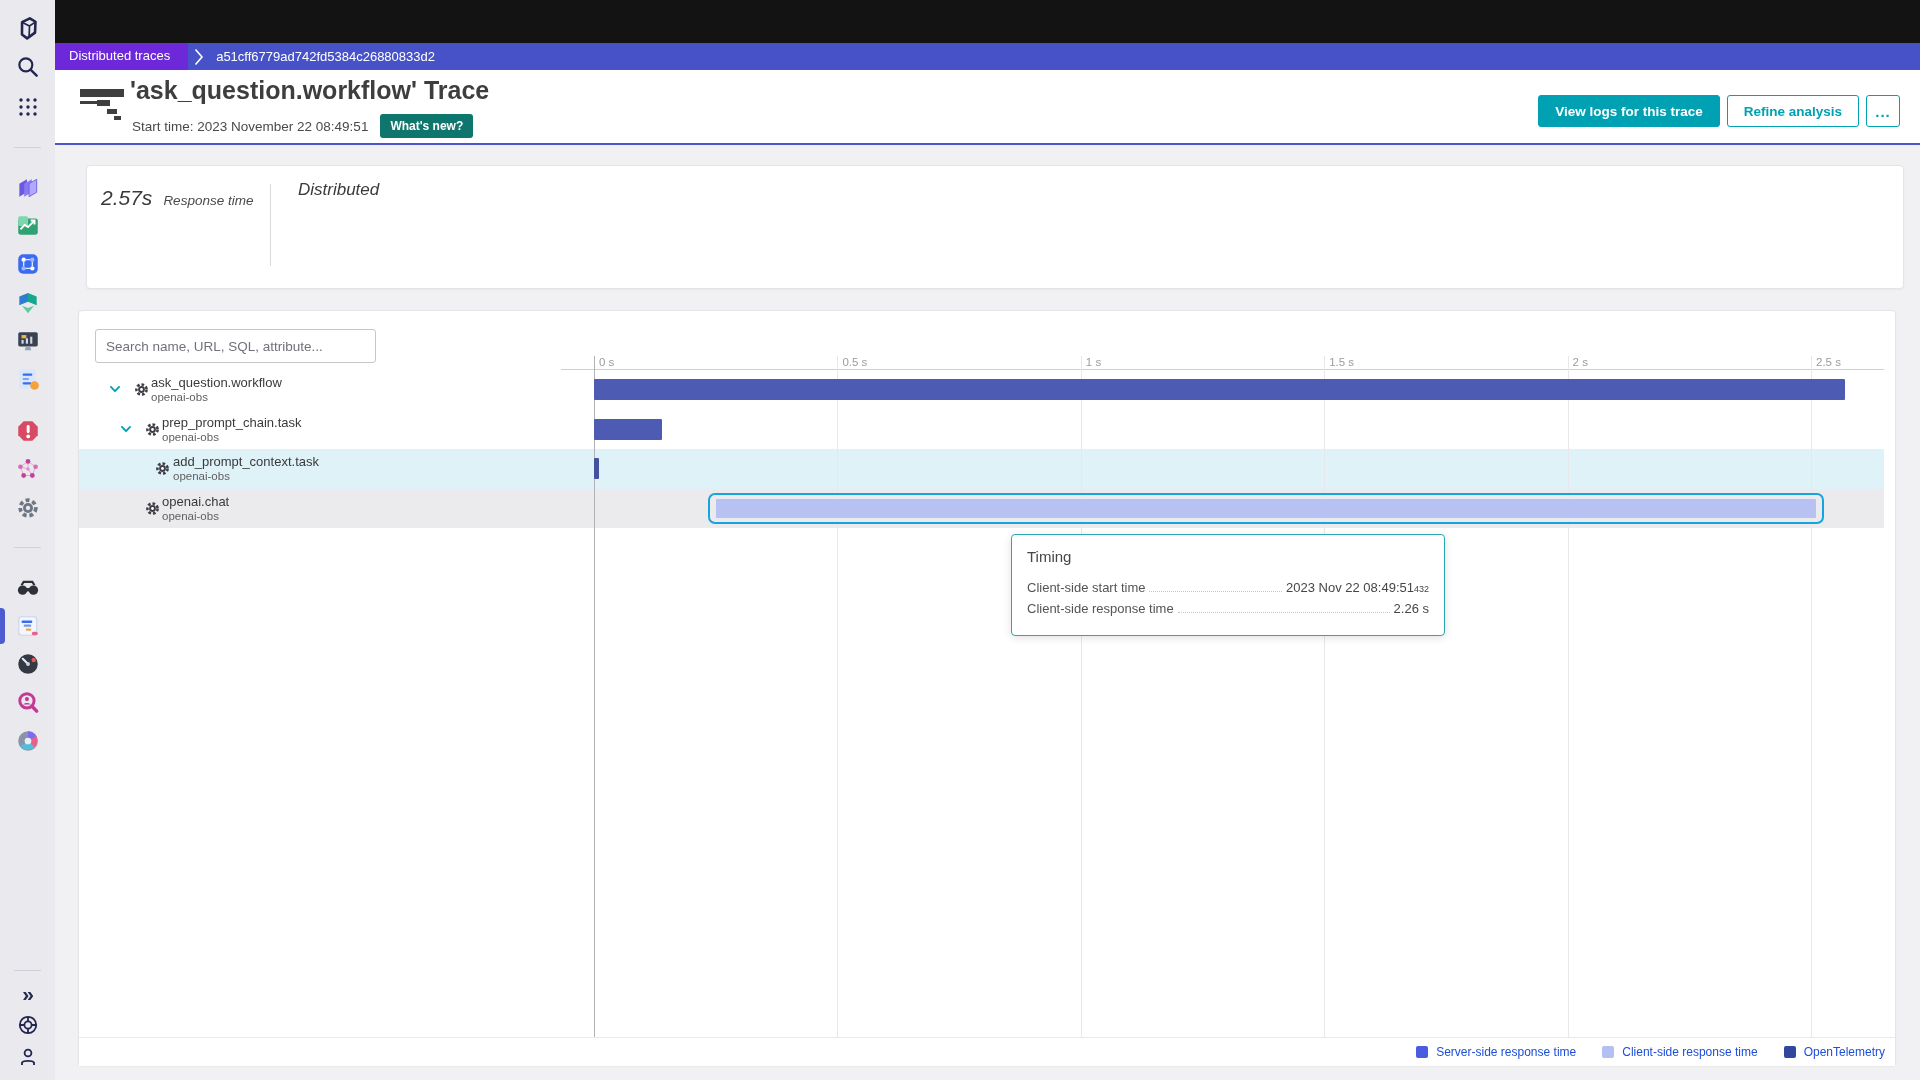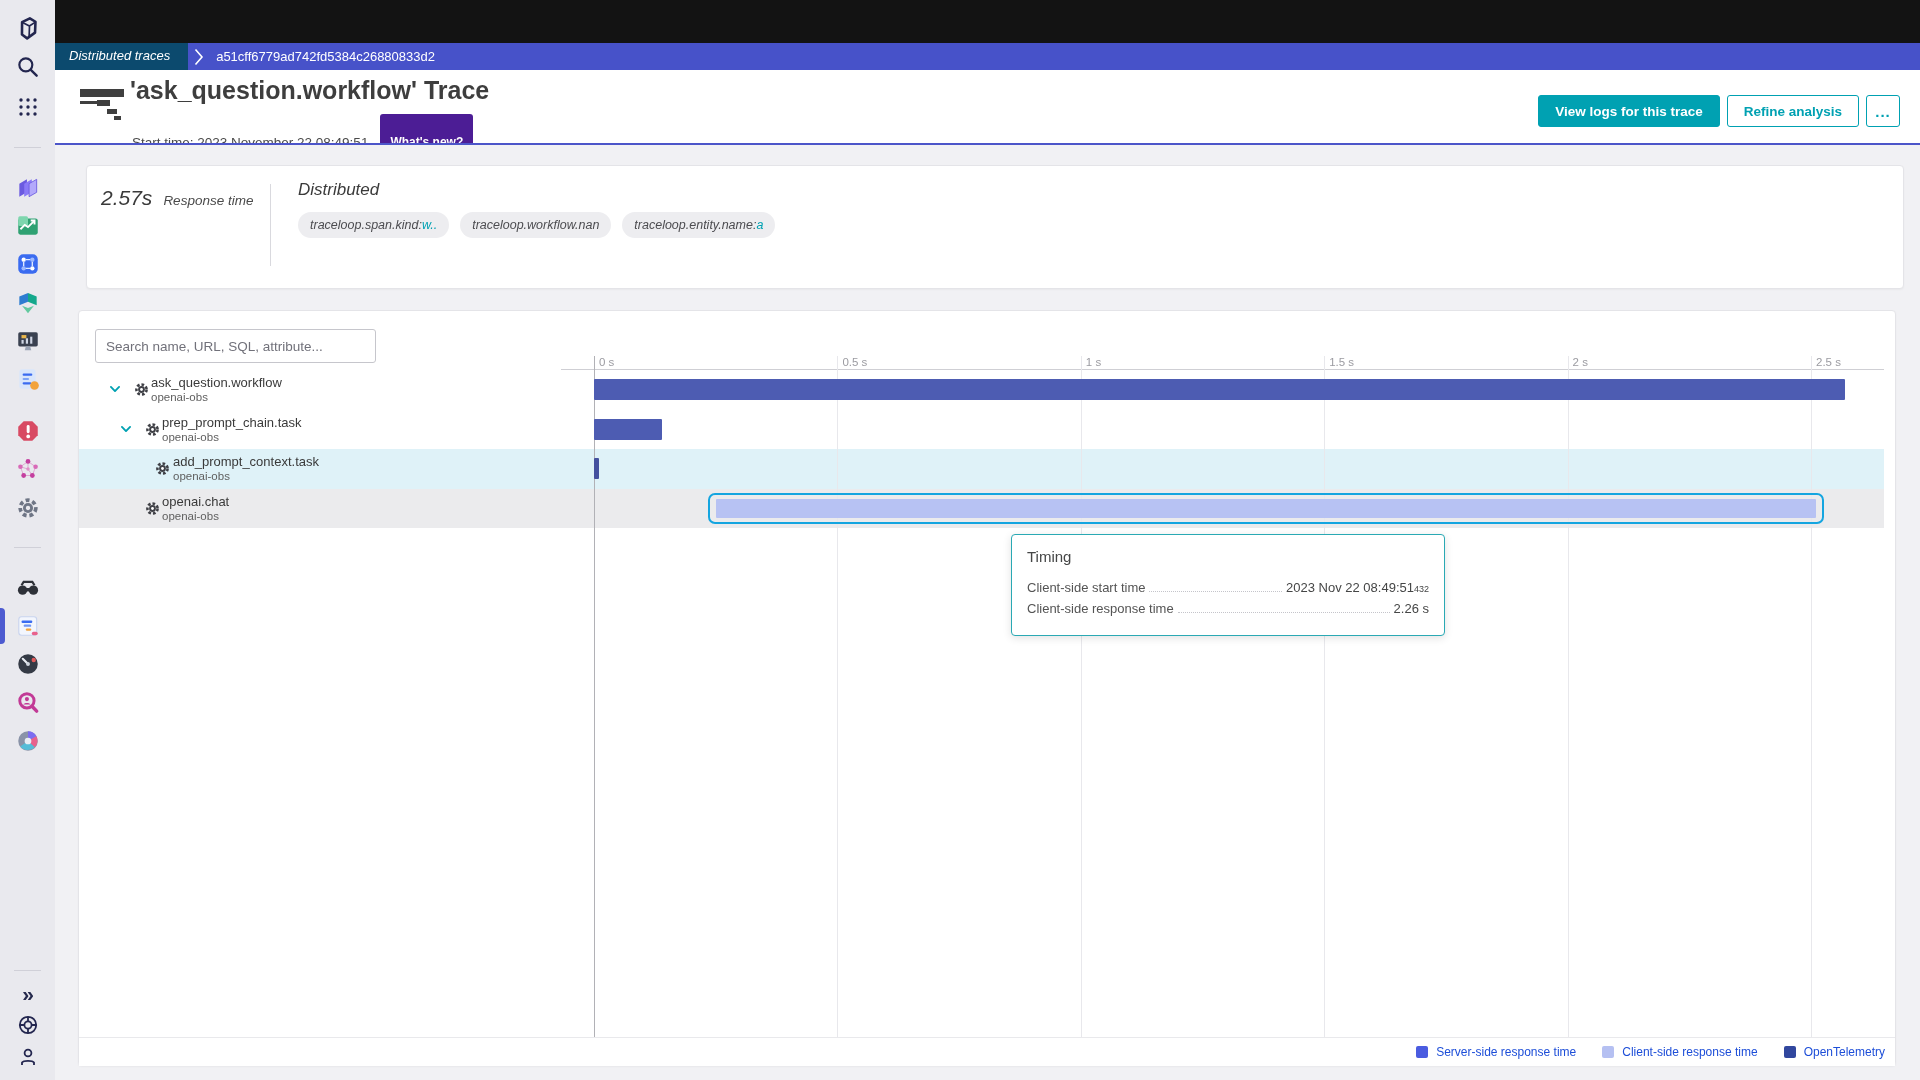--- a/index.html
+++ b/index.html
@@ -14,34 +14,34 @@
              display:flex; align-items:center; justify-content:center; cursor:pointer; }
   .sb-div  { position:absolute; left:14px; width:27px; height:1px; background:#d0d0d8; }
   .sb-pill { position:absolute; left:0; width:5px; height:36px; background:#4d5bd0;
              border-radius:0 4px 4px 0; }
   .sb-text { font-size:21px; color:#262a4d; font-weight:bold; line-height:1; }
 
   
   .topbar { position:absolute; left:55px; top:0; right:0; height:43px; background:#131313; }
   .breadcrumb { position:absolute; left:55px; top:43px; right:0; height:27px;
                 background:#4752c9; display:flex; align-items:center; color:#fff; }
-  .bc-chip { background:#0c4a6e; height:27px; display:flex; align-items:center;
-             padding:0 18px 3px 14px; font-size:13px; cursor:pointer;font-style:italic; }
+  .bc-chip { background:#6d28d9; height:27px; display:flex; align-items:center;
+             padding:0 18px 3px 14px; font-size:13px; cursor:pointer; }
   .bc-sep  { margin:0 12px 0 6px; display:flex; align-items:center; }
   .bc-id   { font-size:13px; }
 
   
   .header { position:absolute; left:55px; top:70px; right:0; height:73px; background:#fff; }
   .title-icon { position:absolute; left:25px; top:17px; width:46px; height:34px; }
   .title-icon i { position:absolute; background:#3f3f3f; display:block; }
   .page-title { position:absolute; left:75px; top:6px; font-size:25px; font-weight:bold; color:#3e3e3e;text-align:right; }
   .subtitle-row { position:absolute; left:77px; top:44px; display:flex; align-items:center; gap:12px; }
   .start-time { font-size:13.5px; color:#4a4a4a; }
-  .whatsnew { background:#4c1d95; color:#fff; font-size:12px; font-weight:bold;
-              padding:21px 10px; border-radius:3px; cursor:pointer; }
+  .whatsnew { background:#0f766e; color:#fff; font-size:12px; font-weight:bold;
+              padding:5px 10px; border-radius:3px; cursor:pointer; }
   .hdr-buttons { position:absolute; right:20px; top:25px; display:flex; gap:7px; }
   .btn { height:32px; border-radius:3px; font-size:13.5px; font-weight:bold;
          display:flex; align-items:center; justify-content:center; cursor:pointer;
          font-family:"Liberation Sans", sans-serif; }
   .btn-primary { background:#00a1b2; color:#fff; border:1px solid #00a1b2; padding:0 16px; }
   .btn-secondary { background:#fff; color:#00a1b2; border:1px solid #00a1b2; padding:0 16px; }
   .btn-more { background:#fff; color:#00a1b2; border:1px solid #00a1b2; width:34px;
               font-size:15px; letter-spacing:1px; }
   .blueline { position:absolute; left:55px; top:143px; right:0; height:2px; background:#4c55c9; }
 
@@ -306,33 +306,20 @@
 
   <div class="page"></div>
 
   <div class="card" id="card-summary">
     <div class="rt-row">
       <span class="rt-value">2.57s</span>
       <span class="rt-label">Response time</span>
     </div>
     <div class="vdiv"></div>
     <div class="attr-title">Distributed</div>
-    <div class="chip-row" id="chip-row">
-        <div class="chip">
-          <span>traceloop.span.kind: </span>
-          <span class="accent">w..</span>
-        </div>
-        <div class="chip">
-          <span>traceloop.workflow.nan</span>
-        </div>
-        <div class="chip">
-          <span>traceloop.entity.name: </span>
-          <span class="accent">a</span>
-        </div>
-      </div>
   </div>
 
   <div class="card" id="card-trace">
     <input class="search-input" type="text" placeholder="Search name, URL, SQL, attribute..." style="">
     <div class="axis-line"></div>
     <div id="chart"></div>
 
     <div class="tooltip">
       <div class="tt-title">Timing</div>
       <div id="tt-rows">

